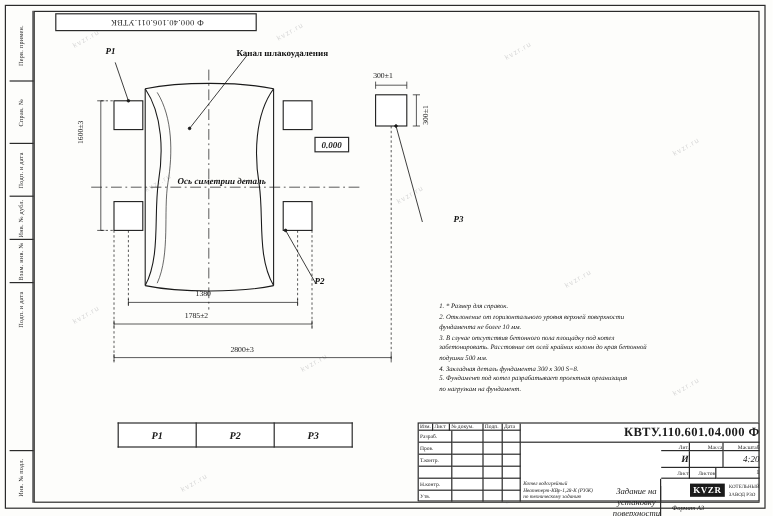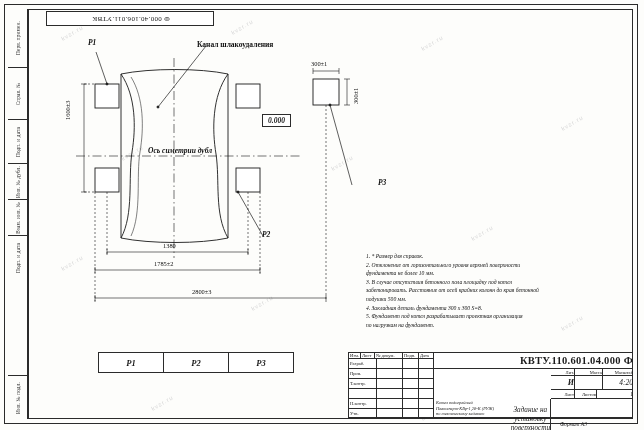--- a/index.html
+++ b/index.html
@@ -317,21 +317,21 @@
       <line x1="347" y1="79" x2="347" y2="105"></line>
       <line x1="344" y1="79" x2="350" y2="79"></line>
       <line x1="344" y1="105" x2="350" y2="105"></line>
     </g>
   </svg>
 
   <div class="abs lbl lbl-b lbl-i" style="left:88px; top:38px;">P1</div>
   <div class="abs lbl lbl-b lbl-i" style="left:262px; top:230px;">P2</div>
   <div class="abs lbl lbl-b lbl-i" style="left:378px; top:178px;">P3</div>
   <div class="abs lbl lbl-b" style="left:197px; top:40px;">Канал шлакоудаления</div>
-  <div class="abs lbl lbl-b lbl-i" style="left:148px; top:146px;">Ось симетрии дубл</div>
+  <div class="abs lbl lbl-b lbl-i" style="left:148px; top:146px;">Ось симетрии деталь</div>
   <div class="abs zero-box" style="left:262px; top:114px;">0.000</div>
 
   <div class="abs dim" style="left:64px; top:120px; transform: rotate(-90deg); transform-origin: left top;">1600±3</div>
   <div class="abs dim" style="left:311px; top:60px;">300±1</div>
   <div class="abs dim" style="left:352px; top:104px; transform: rotate(-90deg); transform-origin: left top;">300±1</div>
   <div class="abs dim" style="left:163px; top:242px;">1380</div>
   <div class="abs dim" style="left:154px; top:260px;">1785±2</div>
   <div class="abs dim" style="left:192px; top:288px;">2800±3</div>
 
   <div class="abs notes">
@@ -414,17 +414,26 @@
 
     <div class="cell ctr" style="left:202px; top:37px; width:24px; height:9px;">Лист</div>
     <div class="cell ctr" style="left:226px; top:37px; width:22px; height:9px;">Листов</div>
     <div class="cell ctr nb" style="left:248px; top:37px; width:36px; height:9px; font-size:5.4px;">1</div>
 
     <div class="cell nbb" style="left:85px; top:46px; width:117px; height:19px; display:block; padding:1px 2px;">
       <div class="small-it">Котел водогрейный</div>
       <div class="small-it">Неатеперт-КВр-1,28-К (РУЖ)</div>
       <div class="small-it">по техническому заданию</div>
     </div>
+    <div class="cell nbb nb ctr" style="left:202px; top:46px; width:82px; height:19px;">
+      <div style="display:flex; align-items:center; gap:3px;">
+        <span style="background:#1a1a1a; color:#fff; padding:1px 3px;" class="brandbox">KVZR</span>
+        <span style="font-size:4.2px; line-height:1.25; text-align:left;">
+          <span style="display:block;">КОТЕЛЬНЫЙ</span>
+          <span style="display:block;">ЗАВОД РЗО</span>
+        </span>
+      </div>
+    </div>
   </div>
 
   <div class="abs format-lbl">Формат А3</div>
 
 </div>
 
 </body></html>

